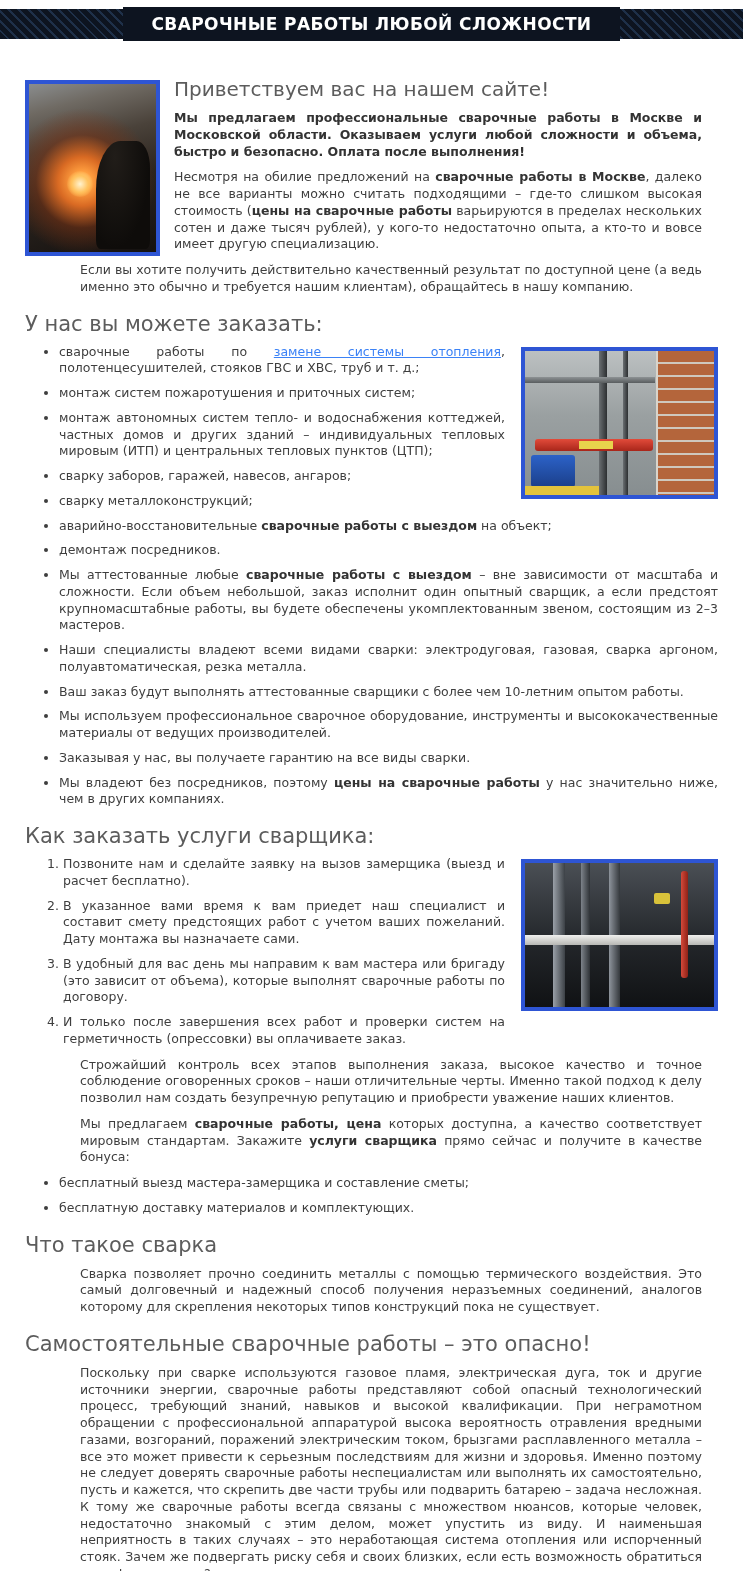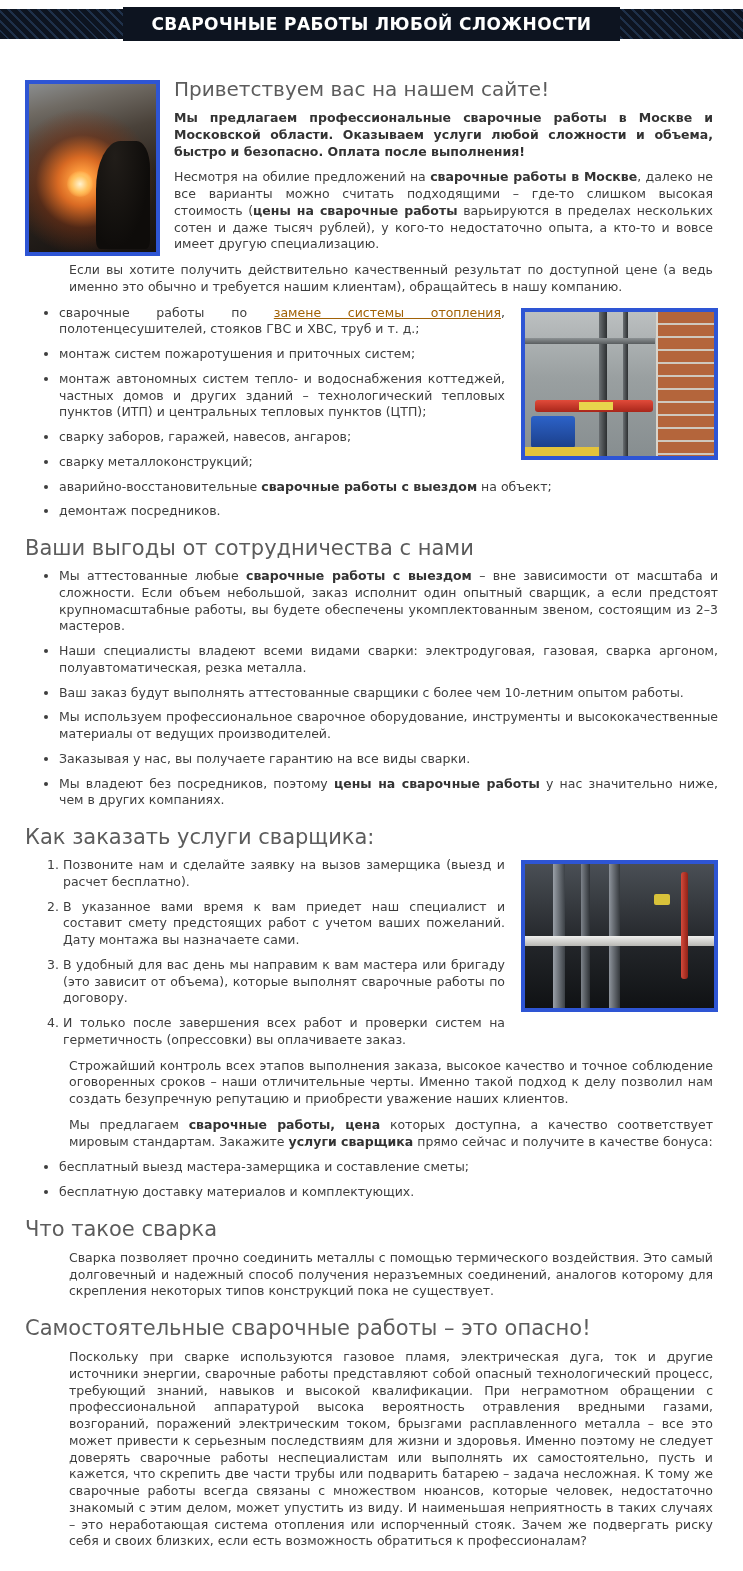--- a/index.html
+++ b/index.html
@@ -23,26 +23,26 @@
     color:#ffffff;
     font-size:17px;
     font-weight:700;
     letter-spacing:.4px;
     white-space:nowrap;
   }
   
   .content{padding:0 25px 16px;}
   h1{font-size:20px;font-weight:400;color:#5c5c5c;margin:16px 0 8px;}
   h2{font-size:21px;font-weight:400;color:#5c5c5c;margin:16px 0 8px;clear:both;}
-  p{margin:9px 5px;text-align:justify;line-height:1.34;padding-left:39px;}
+  p{margin:9px 16px;text-align:justify;line-height:1.34;padding-left:39px;}
   ul,ol{margin:8px 0;padding-left:34px;}
   ol{padding-left:38px;}
   li{margin:0 0 8px;text-align:justify;line-height:1.34;}
   b{color:#333333;}
-  a.txt-link{color:#a16207;text-decoration:underline;}
+  a.txt-link{color:#3b82f6;text-decoration:underline;}
   .lead{font-weight:700;color:#333333;}
   .clear{clear:both;}
   .intro{margin-top:38px;}
   
   .photo{border:4px solid #2e55d4;background:#10204a;}
   .photo-left{float:left;margin:3px 14px 4px 0;}
   .photo-right{float:right;margin:3px 0 8px 16px;}
   .img{position:relative;overflow:hidden;}
   .img-weld{
     width:127px;height:168px;
@@ -104,46 +104,46 @@
         <div class="sparks"></div>
       </div>
     </div>
     <h1>Приветствуем вас на нашем сайте!</h1>
     <p class="lead"><b>Мы предлагаем профессиональные сварочные работы в Москве и Московской области. Оказываем услуги любой сложности и объема, быстро и безопасно. Оплата после выполнения!</b></p>
     <p><span>Несмотря на обилие предложений на </span><b>сварочные работы в Москве</b><span>, далеко не все варианты можно считать подходящими – где-то слишком высокая стоимость (</span><b>цены на сварочные работы</b><span> варьируются в пределах нескольких сотен и даже тысяч рублей), у кого-то недостаточно опыта, а кто-то и вовсе имеет другую специализацию.</span></p>
   </section>
 
   <p class="clear"><span>Если вы хотите получить действительно качественный результат по доступной цене (а ведь именно это обычно и требуется нашим клиентам), обращайтесь в нашу компанию.</span></p>
 
+  <h2>У нас вы можете заказать:</h2>
   <div>
     <div class="photo photo-right">
       <div class="img img-pipes1">
         <div class="bricks"></div>
         <div class="vpipe vp1"></div>
         <div class="vpipe vp2"></div>
         <div class="hpipe"></div>
         <div class="red-pipe">
           <div class="pipe-label"></div>
         </div>
         <div class="blue-tool"></div>
         <div class="yellow-level"></div>
       </div>
     </div>
     <ul>
       <li><span>сварочные работы по </span><a href="#" class="txt-link">замене системы отопления</a><span>, полотенцесушителей, стояков ГВС и ХВС, труб и т. д.;</span></li>
       <li><span>монтаж систем пожаротушения и приточных систем;</span></li>
-      <li><span>монтаж автономных систем тепло- и водоснабжения коттеджей, частных домов и других зданий – технологический тепловых пунктов (ИТП) и центральных тепловых пунктов (ЦТП);</span></li>
+      <li><span>монтаж автономных систем тепло- и водоснабжения коттеджей, частных домов и других зданий – индивидуальных тепловых мировым (ИТП) и центральных тепловых пунктов (ЦТП);</span></li>
       <li><span>сварку заборов, гаражей, навесов, ангаров;</span></li>
       <li><span>сварку металлоконструкций;</span></li>
       <li><span>аварийно-восстановительные </span><b>сварочные работы с выездом</b><span> на объект;</span></li>
       <li><span>демонтаж посредников.</span></li>
     </ul>
   </div>
 
-  <h2>Ваши выгоды от сотрудничества с нами</h2>
   <ul>
     <li><span>Мы аттестованные любые </span><b>сварочные работы с выездом</b><span> – вне зависимости от масштаба и сложности. Если объем небольшой, заказ исполнит один опытный сварщик, а если предстоят крупномасштабные работы, вы будете обеспечены укомплектованным звеном, состоящим из 2–3 мастеров.</span></li>
     <li><span>Наши специалисты владеют всеми видами сварки: электродуговая, газовая, сварка аргоном, полуавтоматическая, резка металла.</span></li>
     <li><span>Ваш заказ будут выполнять аттестованные сварщики с более чем 10-летним опытом работы.</span></li>
     <li><span>Мы используем профессиональное сварочное оборудование, инструменты и высококачественные материалы от ведущих производителей.</span></li>
     <li><span>Заказывая у нас, вы получаете гарантию на все виды сварки.</span></li>
     <li><span>Мы владеют без посредников, поэтому </span><b>цены на сварочные работы</b><span> у нас значительно ниже, чем в других компаниях.</span></li>
   </ul>
 
   <h2>Как заказать услуги сварщика:</h2>

